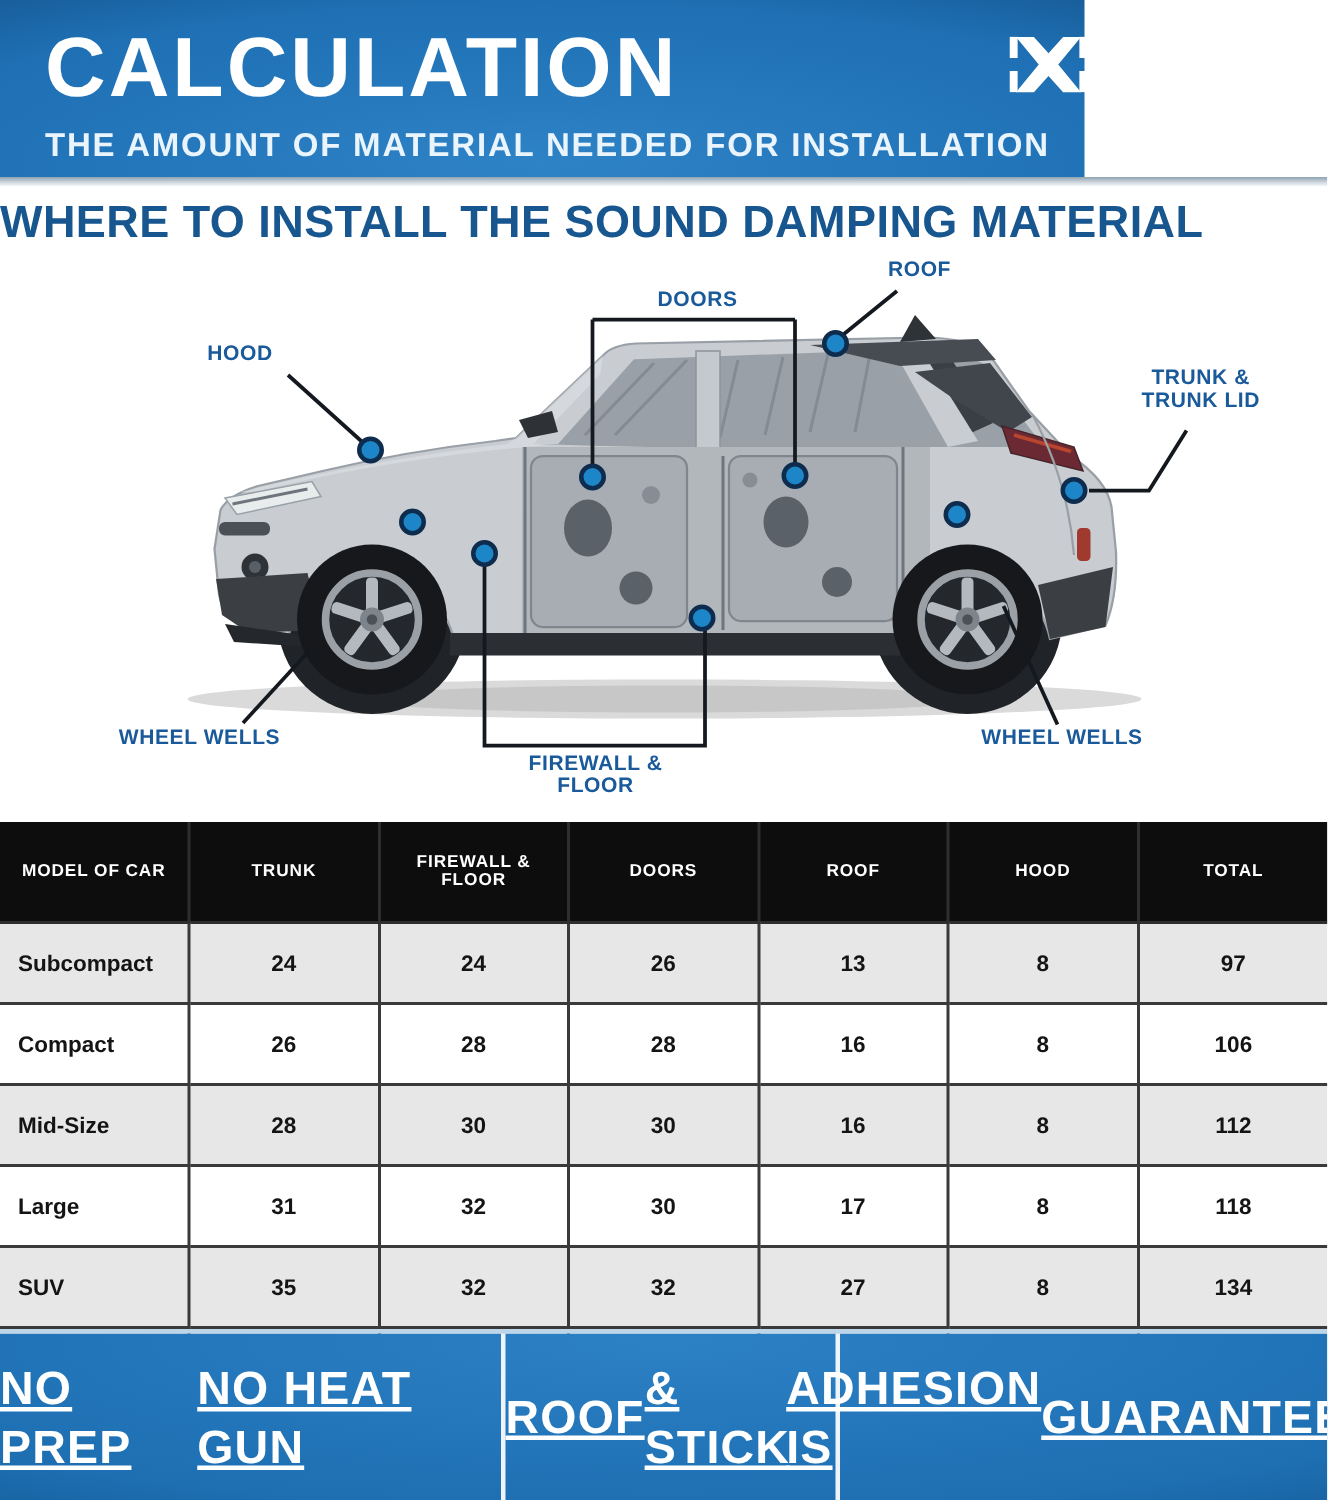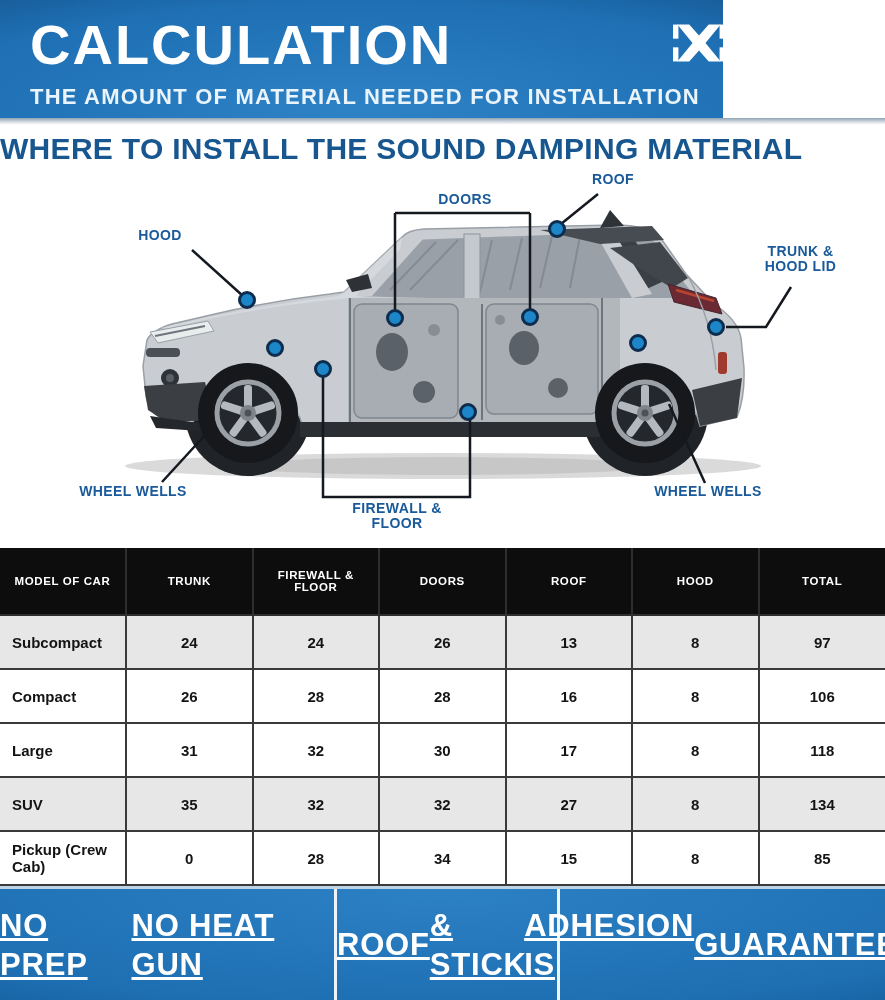--- a/index.html
+++ b/index.html
@@ -200,21 +200,21 @@
         <circle cx="468" cy="242" r="7.5"></circle>
         <circle cx="716" cy="157" r="7.5"></circle>
       </g>
     </svg>
 
     <div class="dlabel" style="left:105px;top:58px;width:110px;">HOOD</div>
     <div class="dlabel" style="left:405px;top:22px;width:120px;">DOORS</div>
     <div class="dlabel" style="left:553px;top:2px;width:120px;">ROOF</div>
     <div class="dlabel" style="left:738px;top:74px;width:125px;">
       <div>TRUNK &amp;</div>
-      <div>HOOD LID</div>
+      <div>TRUNK LID</div>
     </div>
     <div class="dlabel" style="left:53px;top:314px;width:160px;">WHEEL WELLS</div>
     <div class="dlabel" style="left:317px;top:331px;width:160px;">
       <div>FIREWALL &amp;</div>
       <div>FLOOR</div>
     </div>
     <div class="dlabel" style="left:628px;top:314px;width:160px;">WHEEL WELLS</div>
   </div>
 
   <div class="table-wrap">
@@ -251,20 +251,29 @@
         </tr>
         <tr class="even">
           <td class="model">Compact</td>
           <td>26</td>
           <td>28</td>
           <td>28</td>
           <td>16</td>
           <td>8</td>
           <td>106</td>
         </tr>
+        <tr class="odd">
+          <td class="model">Mid-Size</td>
+          <td>28</td>
+          <td>30</td>
+          <td>30</td>
+          <td>16</td>
+          <td>8</td>
+          <td>112</td>
+        </tr>
         <tr class="even">
           <td class="model">Large</td>
           <td>31</td>
           <td>32</td>
           <td>30</td>
           <td>17</td>
           <td>8</td>
           <td>118</td>
         </tr>
         <tr class="odd">

